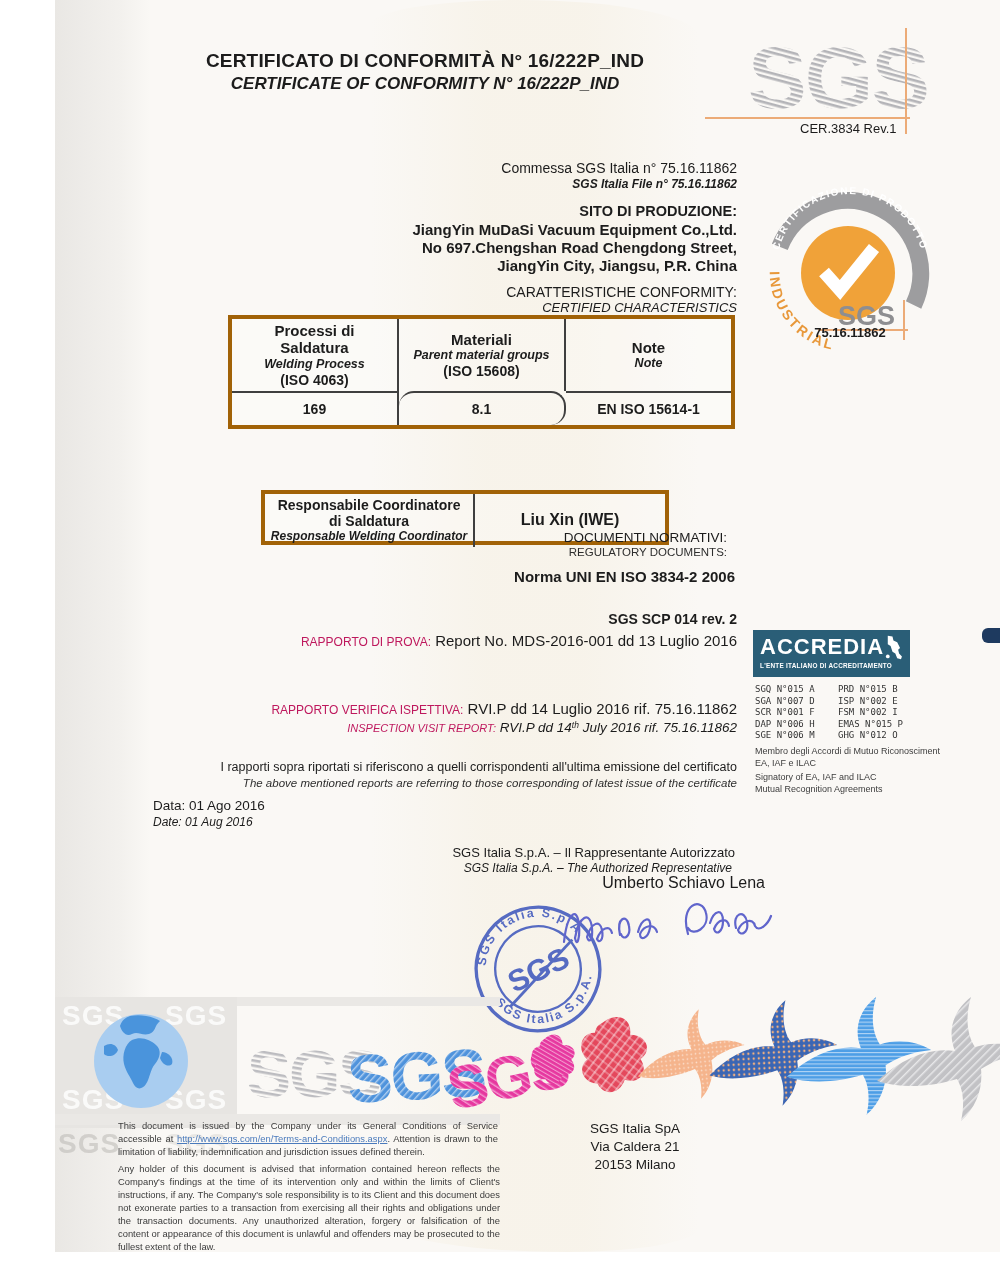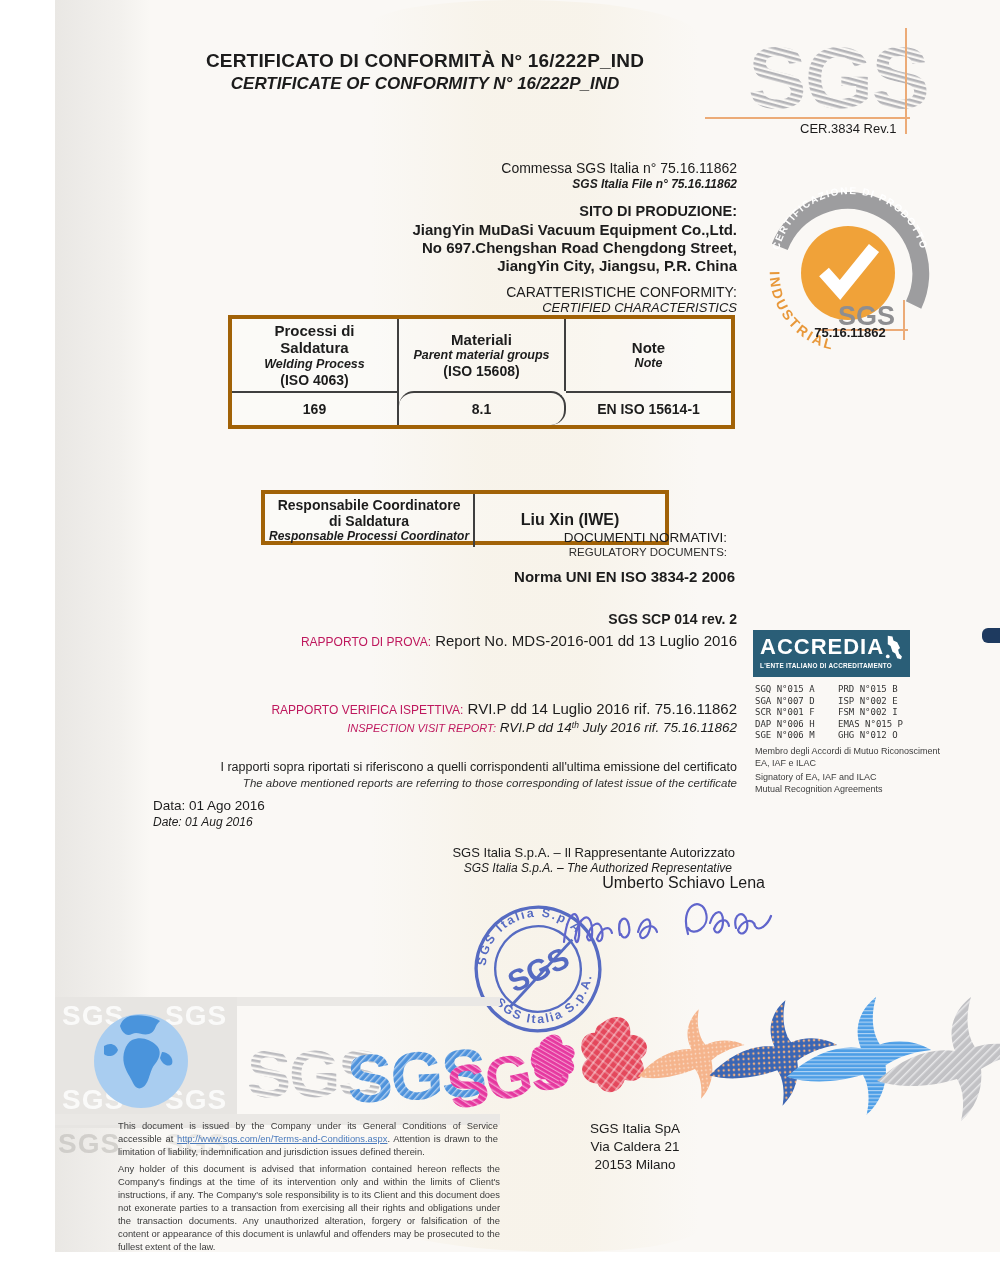--- a/index.html
+++ b/index.html
@@ -126,21 +126,21 @@
     <line x1="58" y1="162" x2="148" y2="162" stroke="#ecab77" stroke-width="2"></line>
     <line x1="144" y1="132" x2="144" y2="172" stroke="#ecab77" stroke-width="2"></line>
   </svg>
   <div class="abs ctr b" style="left:790px;top:325px;width:120px;font-size:13px;">75.16.11862</div>
 
   <div class="abs tbl" style="left:261px;top:455px;width:400px;height:47px;margin-top:35px;">
     <div class="tbl-row">
       <div class="tbl-cell" style="flex:1.1;">
         <span class="h-main" style="font-size:14px;">Responsabile Coordinatore</span>
         <span class="h-main" style="font-size:14px;">di Saldatura</span>
-        <span class="h-sub" style="font-size:12px;">Responsable Processi Coordinator</span>
+        <span class="h-sub" style="font-size:12px;">Responsable Welding Coordinator</span>
       </div>
       <div class="tbl-cell" style="flex:1;">
         <span class="cell-val" style="font-size:16px;">Liu Xin (IWE)</span>
       </div>
     </div>
   </div>
 
   <div class="abs rt" style="left:400px;top:530px;width:327px;font-size:13.5px;">DOCUMENTI NORMATIVI:</div>
   <div class="abs rt" style="left:400px;top:546px;width:327px;font-size:11.5px;color:#2e2e2e;">REGULATORY DOCUMENTS:</div>
   <div class="abs rt b" style="left:400px;top:568px;width:335px;font-size:15px;">Norma UNI EN ISO 3834-2 2006</div>

